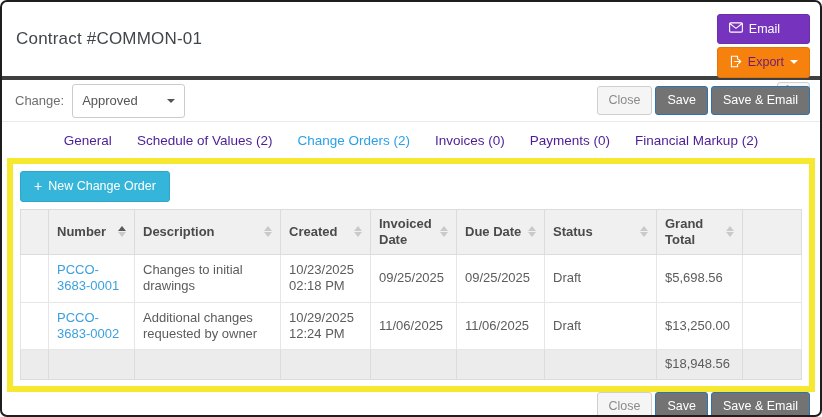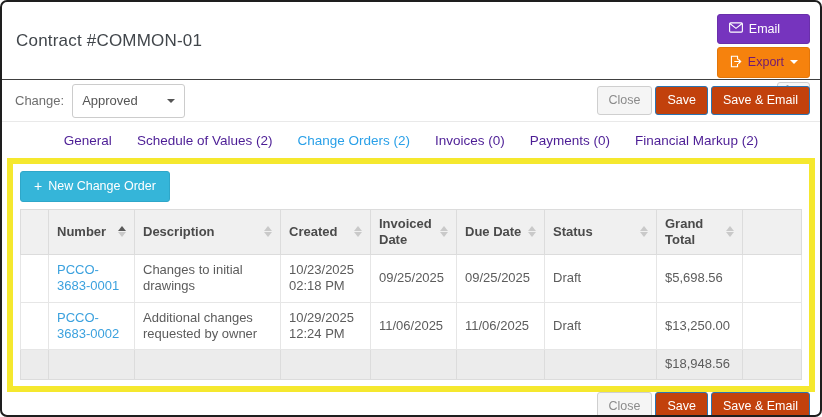--- a/index.html
+++ b/index.html
@@ -8,36 +8,36 @@
 
   .modal {
     width: 822px; height: 417px;
     border: 2px solid #1e1e1e; border-radius: 7px;
     background: #fff; overflow: hidden;
     display: flex; flex-direction: column;
   }
 
   
   .header {
-    height: 78px; border-bottom: 1px solid #404040;
+    height: 78px; border-bottom: 4px solid #404040;
     display: flex; justify-content: space-between;
     padding: 0 10px 0 14px; flex-shrink: 0;
   }
   .title { align-self: center; font-size: 17px; color: #41464b; letter-spacing: .2px; }
   .header-right { display: flex; flex-direction: column; align-items: flex-end; padding-top: 12px; gap: 4px; }
   .header-btns { display: flex; gap: 3px; flex-direction: column; }
 
   .btn {
     font-family: inherit; font-size: 12.5px; line-height: 1;
     padding: 7px 11px; border-radius: 3px; border: 1px solid transparent;
     cursor: pointer; display: inline-flex; align-items: center; gap: 6px;
   }
   .btn-email  { background: #7634be; border-color: #6a2fab; color: #fff; }
   .btn-export { background: #f6820d; border-color: #e2760a; color: #701a75; }
-  .btn-blue   { background: #c2410c; border-color: #2a74b2; color: #fff; }
+  .btn-blue   { background: #737373; border-color: #2a74b2; color: #fff; }
   .btn-close  { background: #f5f5f5; border-color: #cfcfcf; color: #8b8b8b; }
   .btn-more   { background: #f7f7f7; border: 1px solid #cfcfcf; border-radius: 3px;
                 width: 33px; height: 25px; display: inline-flex; align-items: center;
                 justify-content: center; gap: 4px; cursor: pointer; }
   .dots { color: #555; font-size: 13px; font-weight: bold; line-height: 1; letter-spacing: 0; }
 
   .caret { width: 0; height: 0; border-left: 4px solid transparent; border-right: 4px solid transparent; border-top: 4px solid #fff; display: inline-block; }
   .caret.dark { border-top-color: #555; }
 
   

